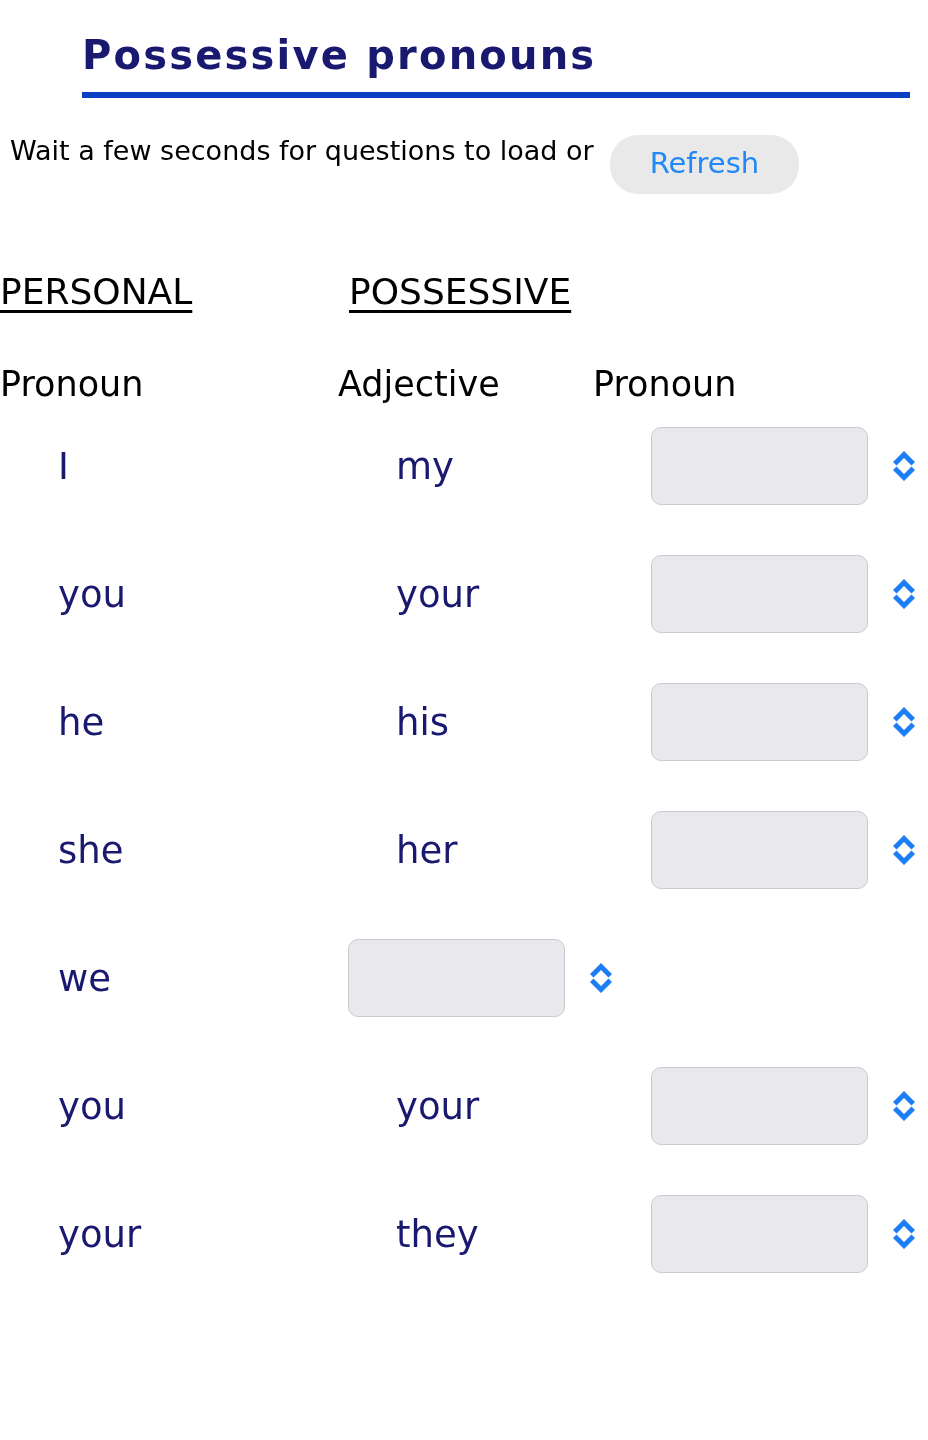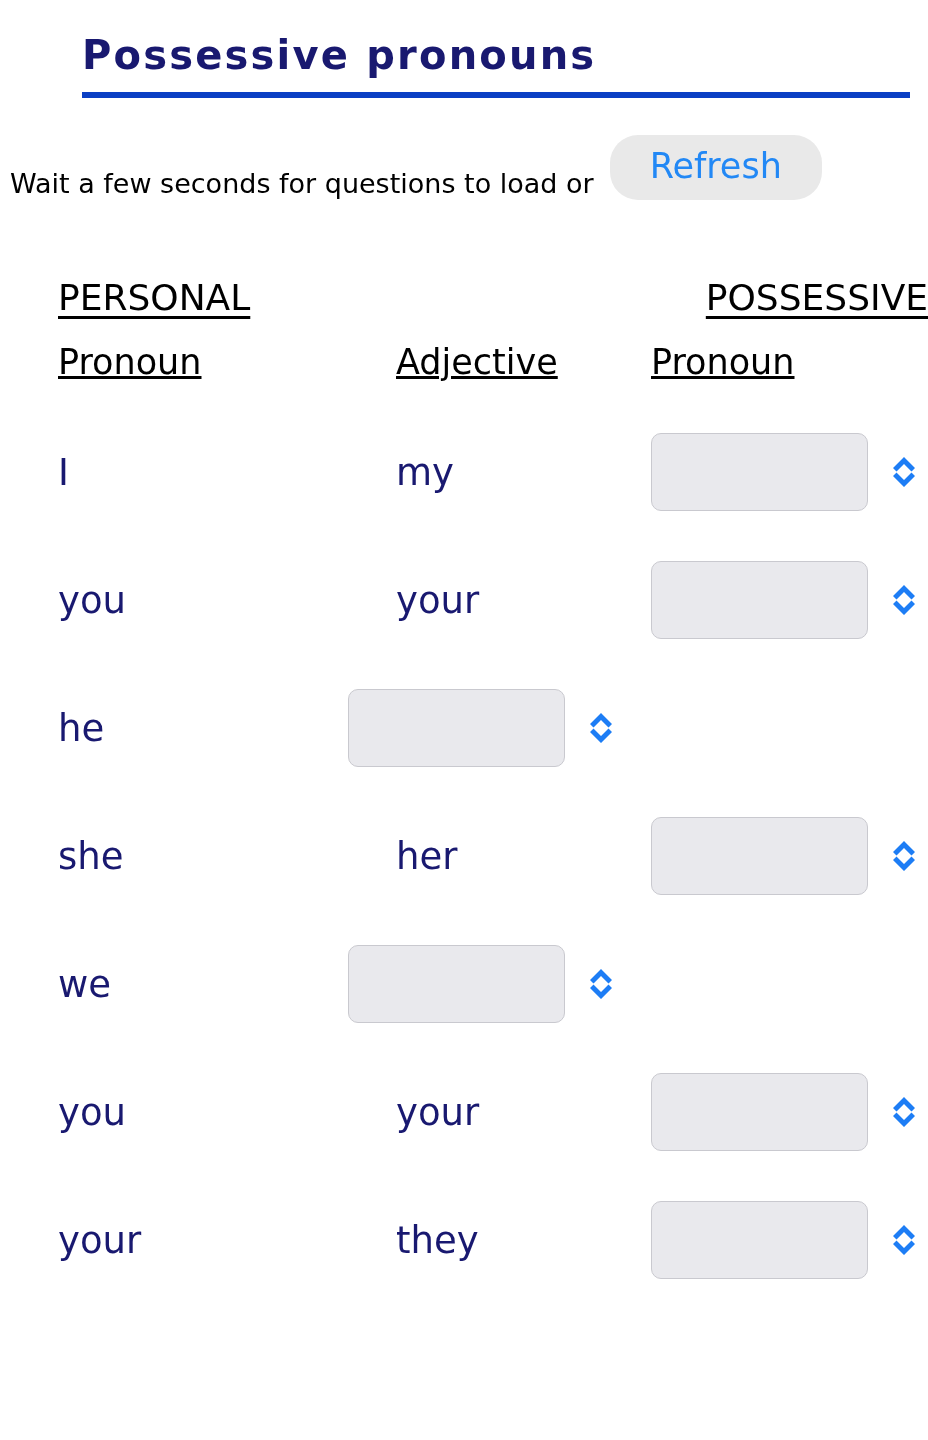--- a/index.html
+++ b/index.html
@@ -35,73 +35,69 @@
     height: 6px;
     background: #0b3fc4;
     margin: 8px 0 0 64px;
     width: calc(100% - 64px);
     border: 0;
   }
 
   
   .notice-row {
     display: flex;
-    align-items: flex-end;
+    align-items: flex-start;
     padding: 19px 0 0 10px;
     gap: 0;
   }
   .notice-text {
     color: #000000;
     font-size: 27px;
     line-height: 1.2;
     white-space: nowrap;
   }
   .refresh-button {
     margin-left: 16px;
     background: #e9e9e9;
     color: #2288f5;
     border: none;
     border-radius: 28px;
     font-family: "DejaVu Sans", "Liberation Sans", sans-serif;
-    font-size: 35px;
+    font-size: 29px;
     line-height: 1;
     padding: 14px 40px 16px 40px;
     cursor: pointer;
   }
 
   
   .pronoun-table {
     margin-top: 58px;
     width: 100%;
   }
   .group-header-row {
     display: flex;
     align-items: flex-end;
-    padding-left: 58px;
     height: 58px;
-    justify-content: space-between;
   }
   .group-header {
     color: #000000;
     font-size: 36px;
     line-height: 1;
     text-decoration: underline;
     text-underline-offset: 6px;
     text-decoration-thickness: 3px;
     white-space: nowrap;
   }
   .group-header.personal { width: 333px; }
-  .group-header.possessive { width: auto; }
+  .group-header.possessive { width: auto; margin-left: 16px; }
 
   .sub-header-row {
     display: flex;
-    align-items: center;
-    padding-left: 58px;
+    align-items: flex-end;
     height: 92px;
-    text-decoration: underline;
   }
   .sub-header {
     color: #000000;
     font-size: 35px;
     line-height: 1;
     white-space: nowrap;
   }
   .col-personal-pronoun { width: 290px; flex: 0 0 290px; }
   .col-possessive-adj   { width: 255px; flex: 0 0 255px; margin-left: 48px; }
   .col-possessive-pron  { width: 290px; flex: 0 0 290px; }
@@ -202,20 +198,21 @@
         <svg width="26" height="34" viewBox="0 0 26 34" xmlns="http://www.w3.org/2000/svg">
           <path d="M13 2 L24 13 L20.5 16.5 L13 9 L5.5 16.5 L2 13 Z" fill="#1d7df5"></path>
           <path d="M13 32 L24 21 L20.5 17.5 L13 25 L5.5 17.5 L2 21 Z" fill="#1d7df5"></path>
         </svg>
       </span>
     </span>
   </div>
 
   <div class="data-row">
     <span class="cell-text col-personal-pronoun">he</span>
+    <span class="cell-text col-possessive-adj">his</span>
     <span class="answer-select-wrap col-possessive-pron">
       <select class="answer-select"><option value=""></option><option value="mine">mine</option><option value="yours">yours</option><option value="his">his</option><option value="hers">hers</option><option value="ours">ours</option><option value="theirs">theirs</option></select>
       <span class="select-chevrons">
         <svg width="26" height="34" viewBox="0 0 26 34" xmlns="http://www.w3.org/2000/svg">
           <path d="M13 2 L24 13 L20.5 16.5 L13 9 L5.5 16.5 L2 13 Z" fill="#1d7df5"></path>
           <path d="M13 32 L24 21 L20.5 17.5 L13 25 L5.5 17.5 L2 21 Z" fill="#1d7df5"></path>
         </svg>
       </span>
     </span>
   </div>

